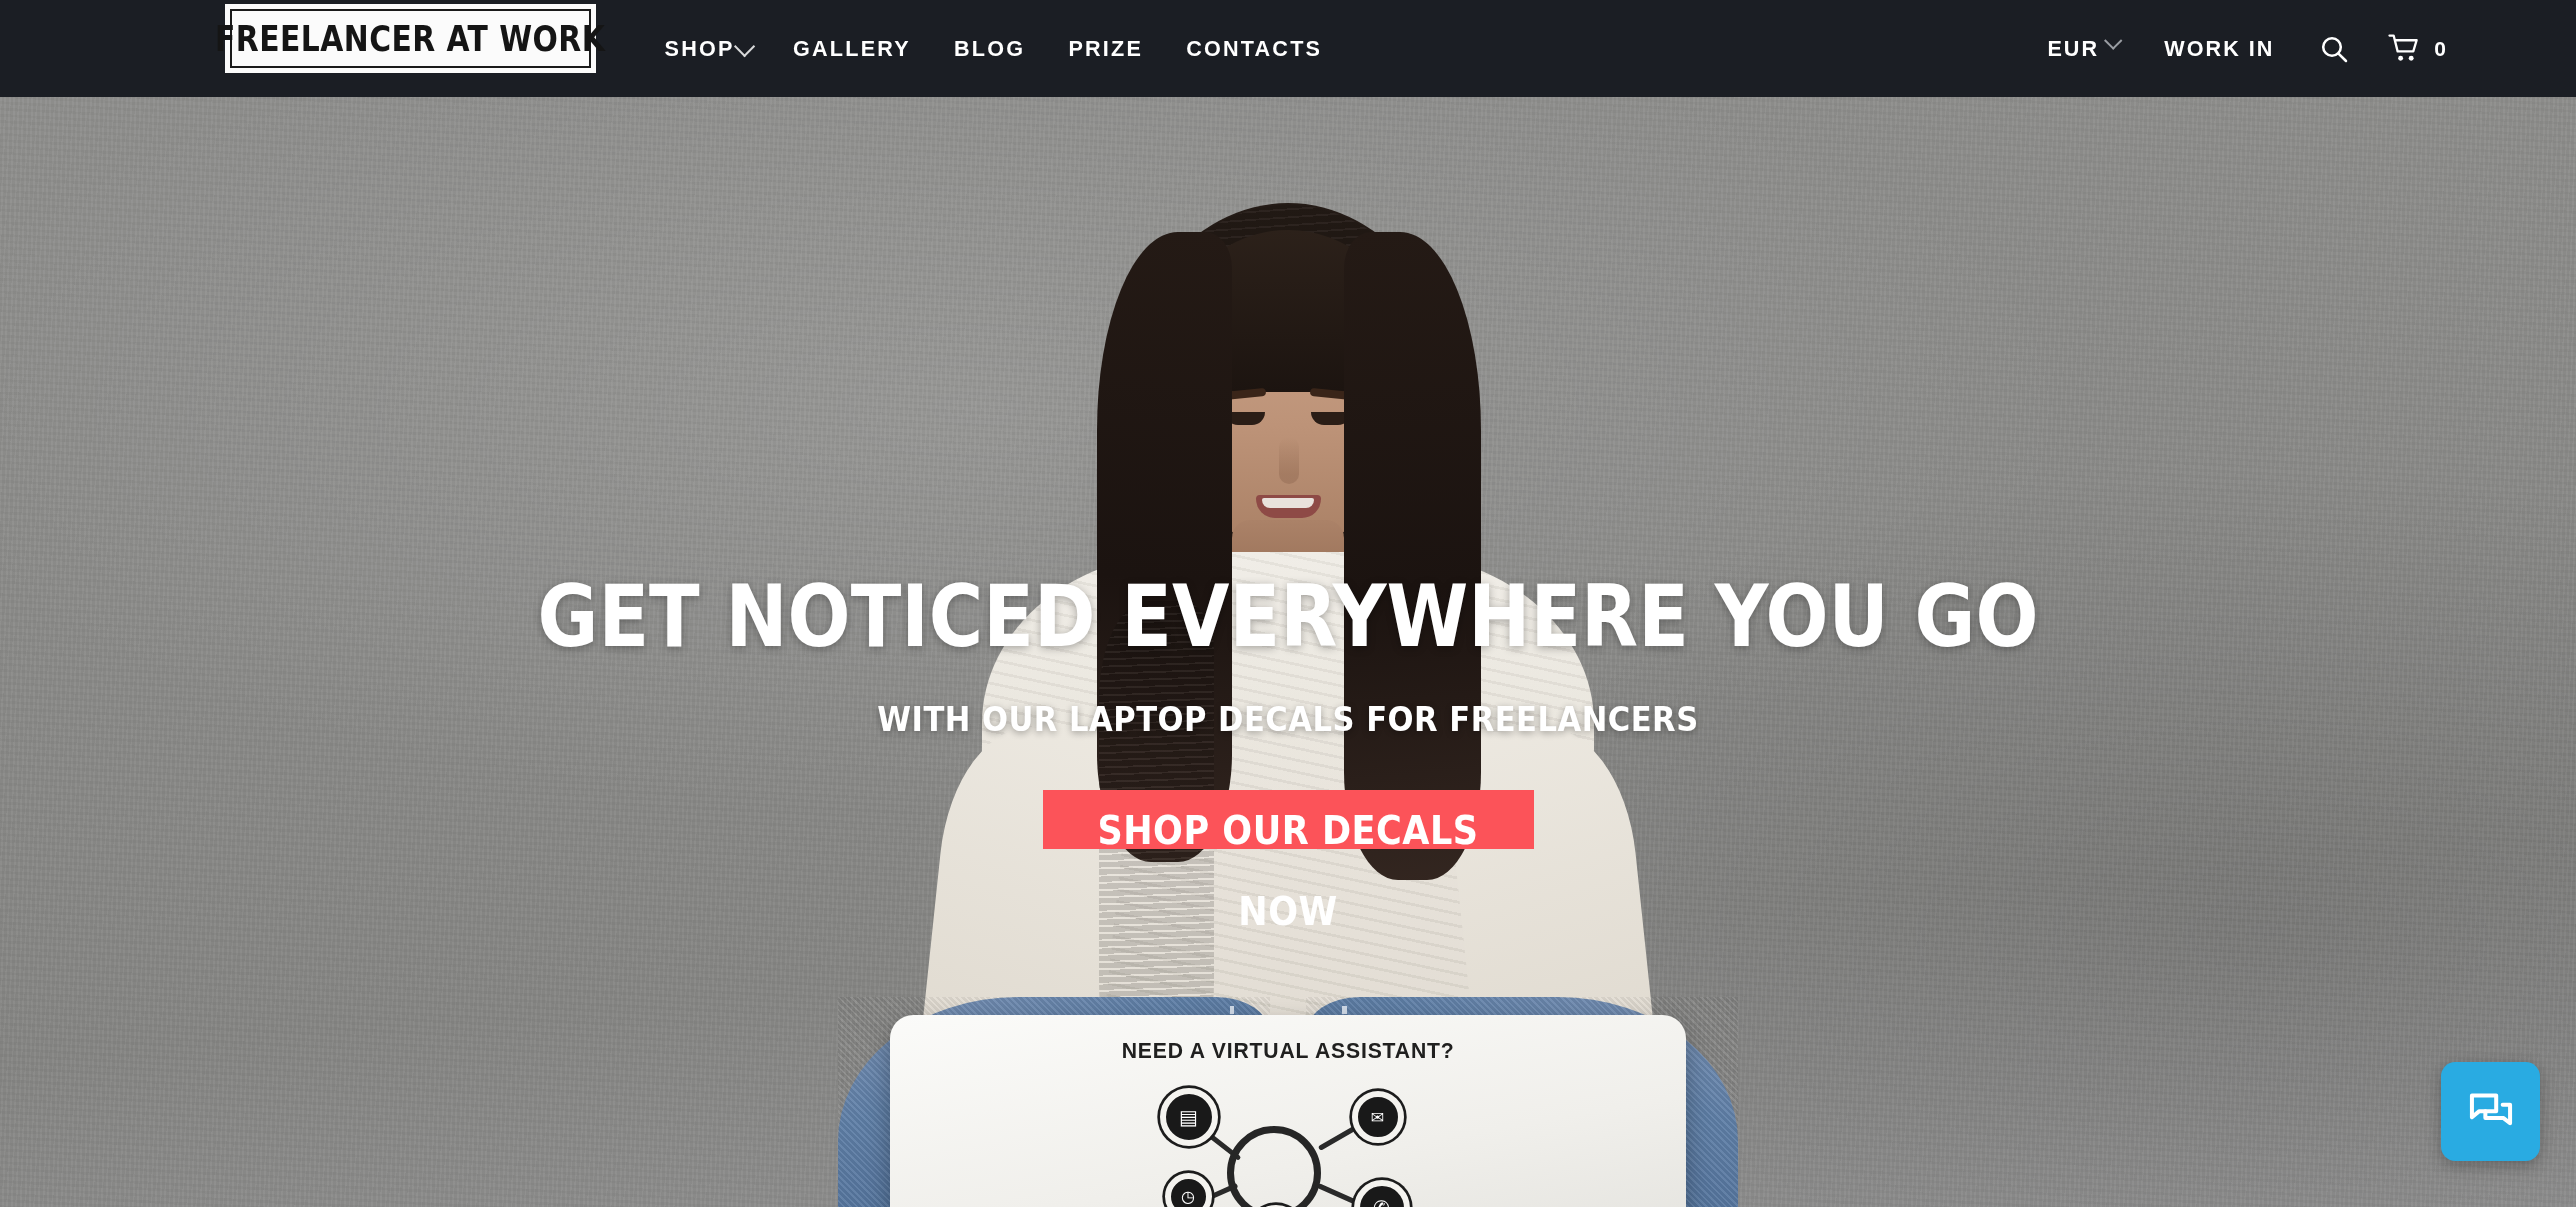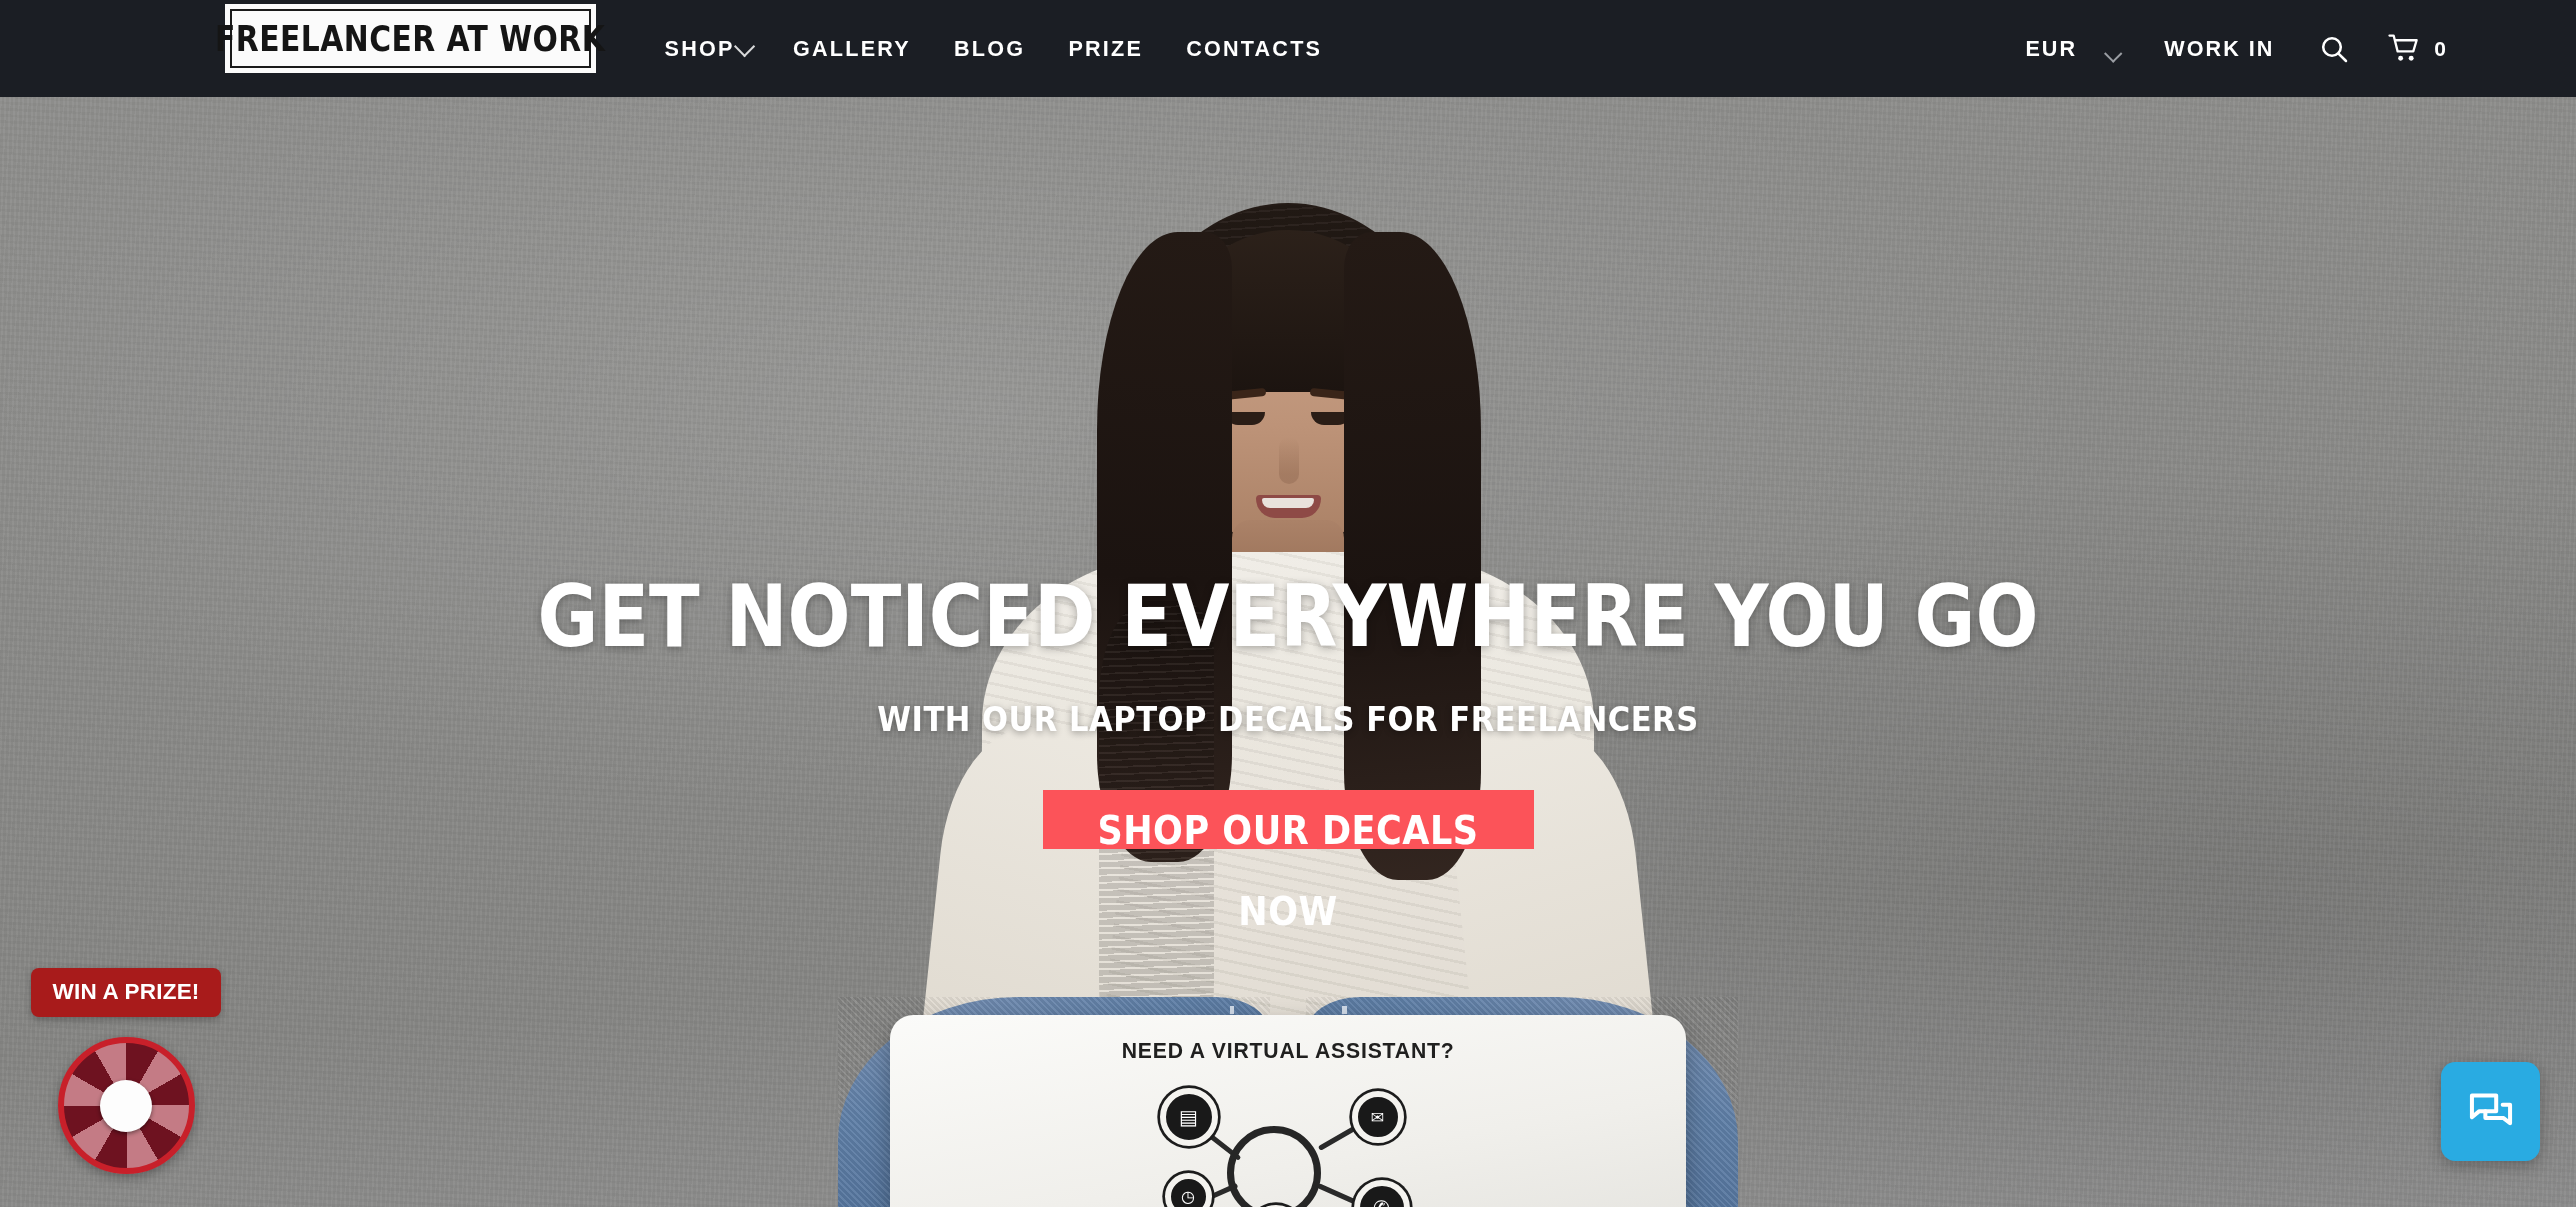--- a/index.html
+++ b/index.html
@@ -69,21 +69,21 @@
     position:absolute; right:0; top:0;
     height:97px;
     display:flex; align-items:center;
     padding-right:112px;
   }
   .hr-item{
     color:#ffffff;
     font-size:21.6px;
     font-weight:bold;
     letter-spacing:2px;
-    display:flex; align-items:flex-end; gap:28px;
+    display:flex; align-items:flex-start; gap:6px;
     padding:0 23.4px;
     cursor:pointer;
     white-space:nowrap;
   }
   .chev-sm{
     display:inline-block;
     width:12.6px; height:12.6px;
     border-right:2.7px solid #9a9da3;
     border-bottom:2.7px solid #9a9da3;
     transform:rotate(45deg) translateY(-2.7px);
@@ -498,24 +498,20 @@
       </div>
     </div>
   </div>
 
   <div class="hero-copy">
     <h1 class="headline">GET NOTICED EVERYWHERE YOU GO</h1>
     <h2 class="subhead">WITH OUR LAPTOP DECALS FOR FREELANCERS</h2>
     <button class="cta">SHOP OUR DECALS NOW</button>
   </div>
 
-  <div class="prize">
-    <div class="prize-badge">WIN A PRIZE!</div>
-    <div class="wheel"></div>
-  </div>
 
   <div class="chat">
     <svg width="52" height="52" viewBox="0 0 24 24" fill="none" stroke="#ffffff" stroke-width="1.85" stroke-linecap="round" stroke-linejoin="round">
       <path d="M3.2 4.4h11.2v7.2H6.6L3.2 14.4z"></path>
       <path d="M17.4 8.6h3.4v8.6l-3 -2.4H9.4v-3.2"></path>
     </svg>
   </div>
 
 </section>
 

